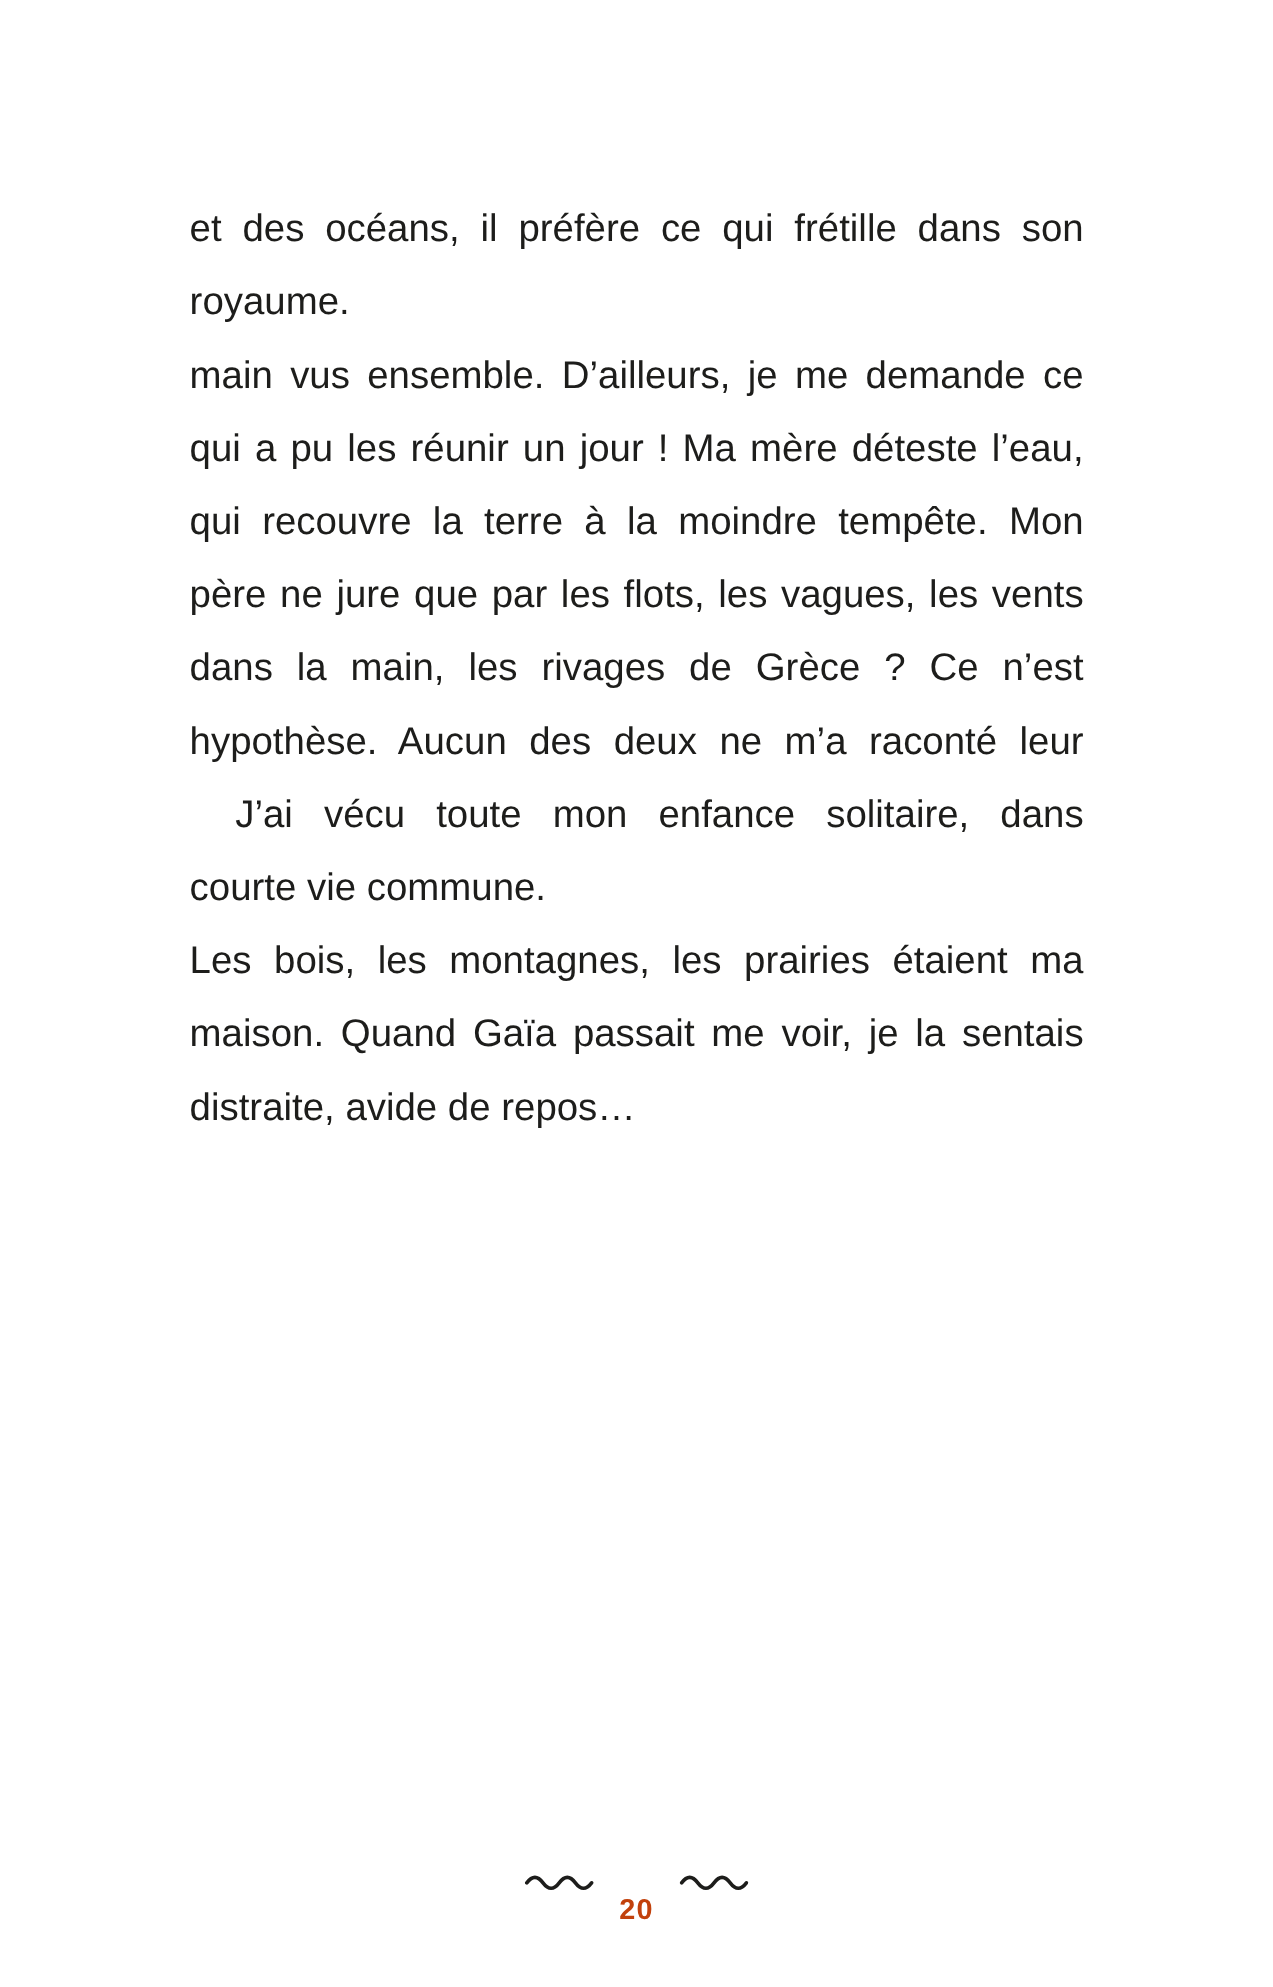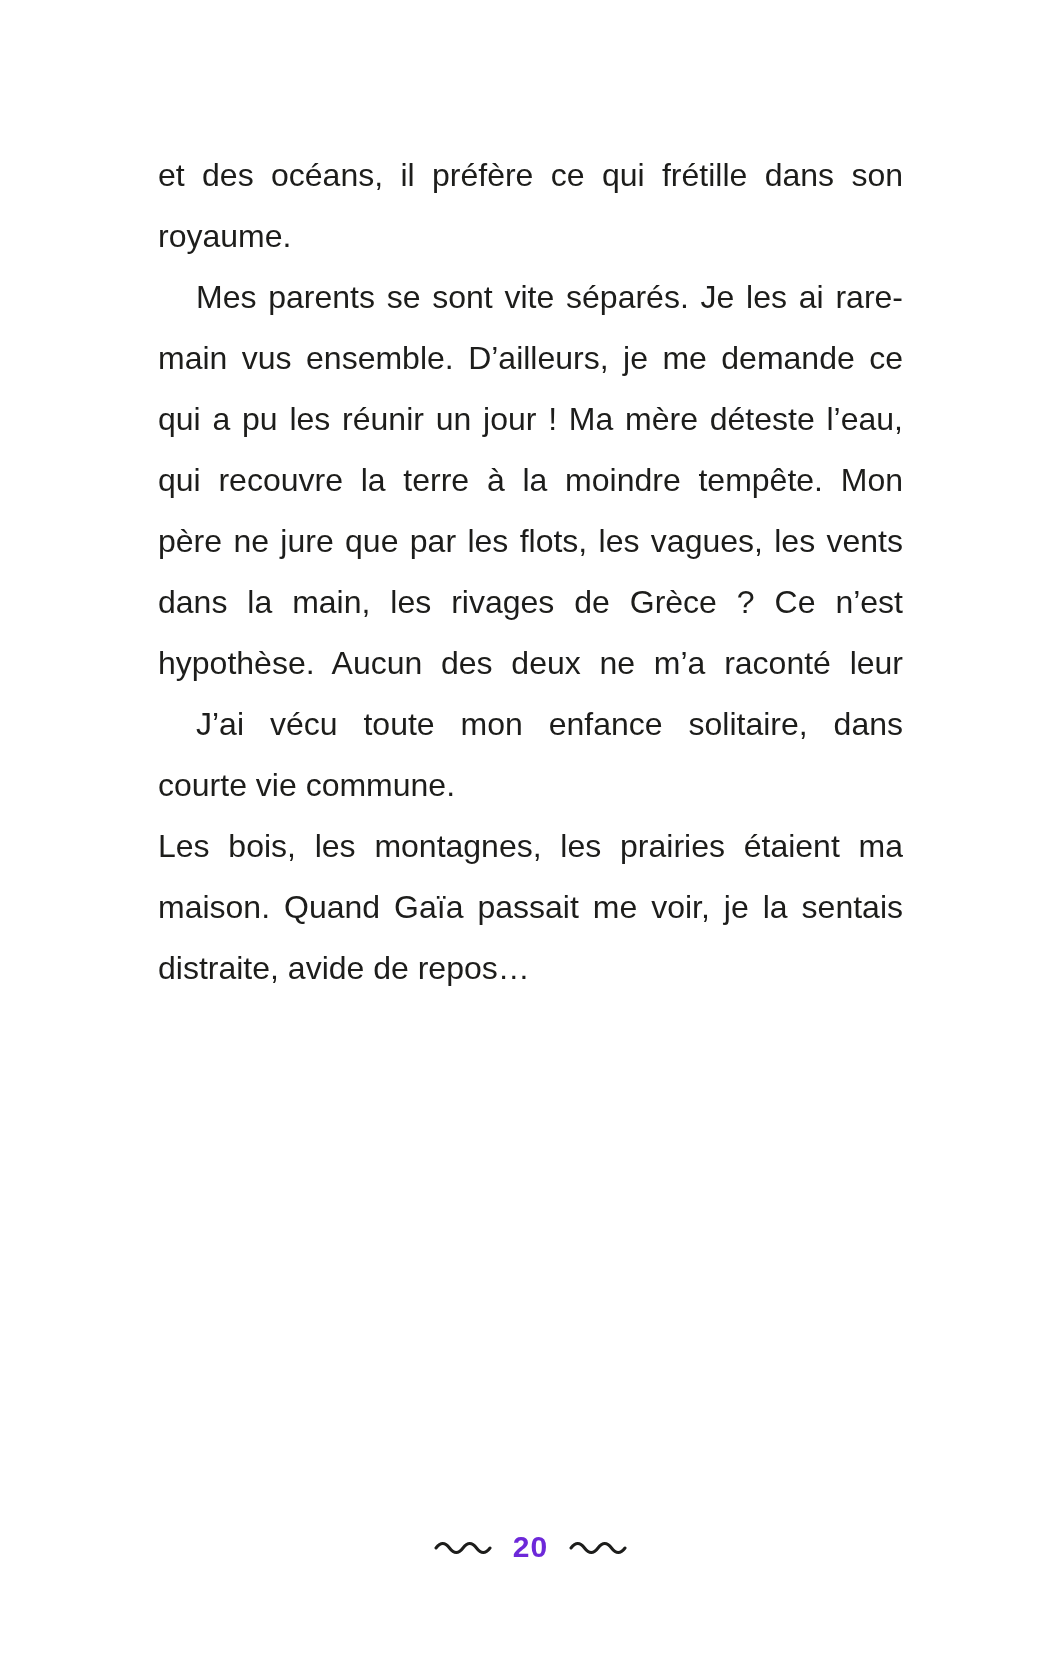--- a/index.html
+++ b/index.html
@@ -16,21 +16,21 @@
     overflow: hidden;
   }
   .page {
     position: absolute;
     inset: 0;
     background: #ffffff;
   }
   .text-block {
     position: absolute;
     left: 158px;
-    top: 145px;
+    top: 160px;
     width: 745px;
     font-size: 32px;
     letter-spacing: 0;
   }
   .line {
     height: 61px;
     line-height: 61px;
     text-align: justify;
     text-align-last: justify;
     white-space: normal;
@@ -47,39 +47,39 @@
     position: absolute;
     top: 1532px;
     left: 0;
     width: 100%;
     display: flex;
     justify-content: center;
     align-items: center;
     column-gap: 21px;
   }
   .page-number {
-    font-size: 30px;
+    font-size: 24px;
     font-weight: bold;
     line-height: 1;
     letter-spacing: 1px;
-    color: #6d28d9;
+    color: #c2410c;
+    margin-top: 48px;
   }
   .wave {
     display: block;
   }
 </style>
 </head>
 <body>
 
 <div class="page">
 
   <div class="text-block">
     <div class="line">et des océans, il préfère ce qui frétille dans son</div>
     <div class="line last">royaume.</div>
-    <div class="line ind">Mes parents se sont vite séparés. Je les ai rare-</div>
     <div class="line">main vus ensemble. D’ailleurs, je me demande ce</div>
     <div class="line">qui a pu les réunir un jour ! Ma mère déteste l’eau,</div>
     <div class="line">qui recouvre la terre à la moindre tempête. Mon</div>
     <div class="line">père ne jure que par les flots, les vagues, les vents</div>
     <div class="line">dans la main, les rivages de Grèce ? Ce n’est qu’une</div>
     <div class="line">hypothèse. Aucun des deux ne m’a raconté leur</div>
     <div class="line ind">J’ai vécu toute mon enfance solitaire, dans</div>
     <div class="line last">courte vie commune.</div>
     <div class="line">Les bois, les montagnes, les prairies étaient ma</div>
     <div class="line">maison. Quand Gaïa passait me voir, je la sentais</div>

